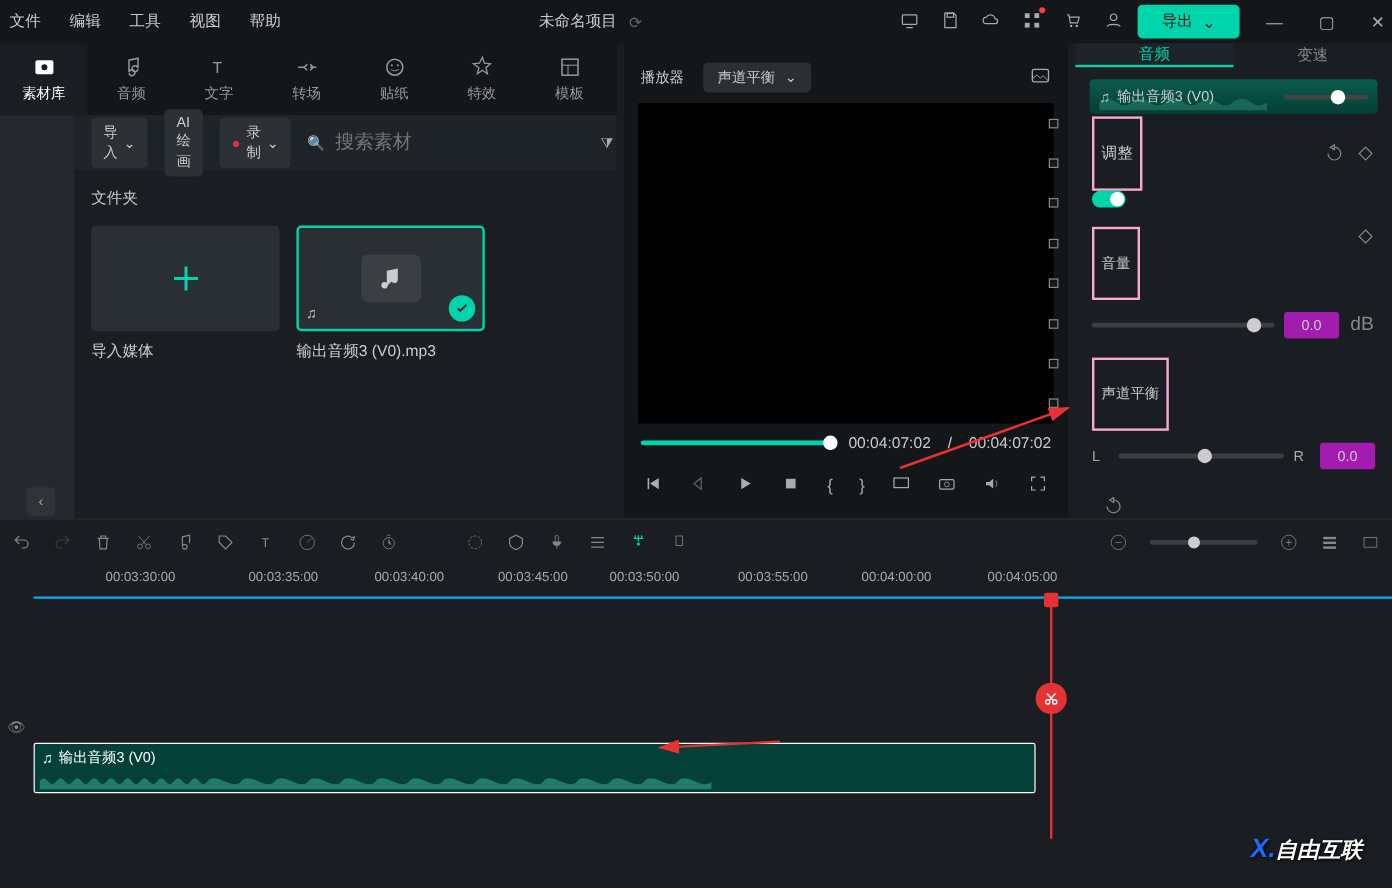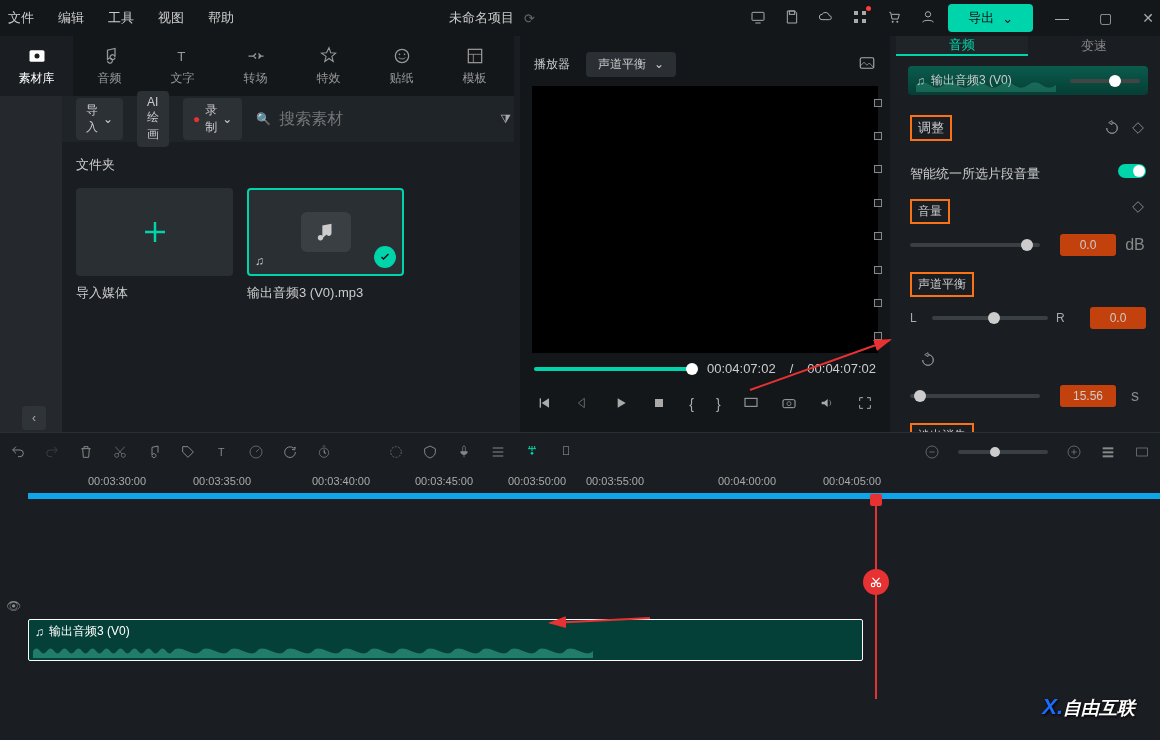--- a/index.html
+++ b/index.html
@@ -61,39 +61,39 @@
 .rp-tabs { height: 44px; display: flex; }
 .rp-tab { flex: 1; display: flex; align-items: center; justify-content: center; font-size: 13px; cursor: pointer; color: #888; }
 .rp-tab.active { color: #00d4aa; border-bottom: 2px solid #00d4aa; background: #1f2428; }
 .clip-chip { margin: 10px 12px; height: 46px; background: linear-gradient(180deg,#0a5c4d,#063d34); border-radius: 4px; padding: 6px 8px; display: flex; align-items: center; gap: 6px; position: relative; }
 .clip-chip .wave { position: absolute; bottom: 3px; left: 8px; right: 8px; height: 14px; opacity: .6; }
 .clip-chip .slider { width: 70px; height: 4px; background: #444; border-radius: 2px; position: relative; margin-left: auto; }
 .clip-chip .slider .knob { position: absolute; left: 55%; top: -4px; width: 12px; height: 12px; background: #fff; border-radius: 50%; }
 .prop-section { padding: 8px 14px; }
 .prop-head { display: flex; align-items: center; height: 30px; }
 .prop-head .title { flex: 1; font-size: 13px; }
-.hl { border: 2px solid #f97316; padding: 2px 6px; display: inline-block; }
+.hl { border: 2px solid #f9a8d4; padding: 20px 6px; display: inline-block; }
 .prop-head svg { width: 16px; height: 16px; fill: #888; margin-left: 10px; cursor: pointer; }
 .toggle { width: 28px; height: 14px; background: #00d4aa; border-radius: 7px; position: relative; cursor: pointer; }
 .toggle .dot { width: 12px; height: 12px; background: #fff; border-radius: 50%; position: absolute; right: 1px; top: 1px; }
 .slider-row { display: flex; align-items: center; gap: 8px; margin-top: 10px; }
 .slider-row .lbl { width: 14px; color: #aaa; font-size: 12px; }
 .track { flex: 1; height: 4px; background: #3a3f44; border-radius: 2px; position: relative; }
 .track .knob { position: absolute; top: -4px; width: 12px; height: 12px; background: #ccc; border-radius: 50%; }
-.valbox { width: 56px; height: 22px; background: #c2410c; border-radius: 3px; display: flex; align-items: center; justify-content: center; font-size: 12px; margin-left: 12px; }
+.valbox { width: 46px; height: 22px; background: #a21caf; border-radius: 3px; display: flex; align-items: center; justify-content: center; font-size: 12px; }
 .unit { width: 22px; color: #888; font-size: 16px; text-align: center; }
 .row-label { font-size: 13px; margin-top: 6px; }
 
 .timeline { position: relative; border-top: 1px solid #2a2f33; }
 .tl-toolbar { height: 38px; display: flex; align-items: center; padding: 0 10px; gap: 18px; }
 .tl-toolbar svg { width: 16px; height: 16px; fill: #888; cursor: pointer; }
 .tl-toolbar .sep { flex: 1; }
 .zoom-track { width: 90px; height: 4px; background: #3a3f44; border-radius: 2px; position: relative; }
 .zoom-track .zk { position: absolute; left: 35%; top: -3px; width: 10px; height: 10px; background: #ccc; border-radius: 50%; }
-.ruler { height: 28px; position: relative; border-bottom: 6px solid #0ea5e9; margin-left: 28px; }
+.ruler { height: 28px; position: relative; border-bottom: 2px solid #0ea5e9; margin-left: 28px; }
 .ruler .tick { position: absolute; top: 4px; font-size: 11px; color: #aaa; }
 .tracks-area { position: relative; height: 200px; margin-left: 28px; }
 .eye-col { position: absolute; left: -22px; top: 100px; color: #888; }
 .audio-clip { position: absolute; top: 120px; left: 0; right: 0; height: 42px; background: #044038; border: 1px solid #fff; border-radius: 2px; padding: 3px 6px; }
 .audio-clip .name { font-size: 12px; color: #fff; display: flex; align-items: center; gap: 5px; }
 .audio-clip .wave { position: absolute; bottom: 2px; left: 4px; right: 4px; height: 14px; }
 .playhead { position: absolute; top: 0; bottom: 0; left: 847px; width: 2px; background: #e63232; }
 .playhead .flag { position: absolute; top: -5px; left: -5px; width: 12px; height: 12px; background: #e63232; border-radius: 2px; }
 .playhead .scissor { position: absolute; top: 70px; left: -12px; width: 26px; height: 26px; background: #e63232; border-radius: 50%; display: flex; align-items: center; justify-content: center; }
 .playhead .scissor svg { width: 14px; height: 14px; fill: #fff; }
@@ -181,32 +181,32 @@
           <span>文字</span>
         </div>
       <div class="rail-item">
           <svg viewBox="0 0 24 24">
             <path d="M3 12h6m6 0h6M9 12l3-3m0 6l-3-3m6-3l3 3-3 3" stroke="#999" fill="none" stroke-width="1.5"></path>
           </svg>
           <span>转场</span>
         </div>
       <div class="rail-item">
           <svg viewBox="0 0 24 24">
-            <path d="M12 2l2 6 6 .5-4.5 4 1.5 6-5-3.5-5 3.5 1.5-6L3 8.5 9 8z" fill="none" stroke="#999" stroke-width="1.3"></path>
-          </svg>
-          <span>特效</span>
-        </div>
-      <div class="rail-item">
-          <svg viewBox="0 0 24 24">
             <circle cx="12" cy="12" r="8" fill="none" stroke="#999" stroke-width="1.5"></circle>
             <circle cx="9" cy="10" r="1" fill="#999"></circle>
             <circle cx="15" cy="10" r="1" fill="#999"></circle>
             <path d="M8 14c2 2 6 2 8 0" stroke="#999" fill="none"></path>
           </svg>
           <span>贴纸</span>
+        </div>
+      <div class="rail-item">
+          <svg viewBox="0 0 24 24">
+            <path d="M12 2l2 6 6 .5-4.5 4 1.5 6-5-3.5-5 3.5 1.5-6L3 8.5 9 8z" fill="none" stroke="#999" stroke-width="1.3"></path>
+          </svg>
+          <span>特效</span>
         </div>
       <div class="rail-item">
           <svg viewBox="0 0 24 24">
             <rect x="4" y="4" width="16" height="16" fill="none" stroke="#999" stroke-width="1.5"></rect>
             <line x1="4" y1="10" x2="20" y2="10" stroke="#999"></line>
             <line x1="10" y1="10" x2="10" y2="20" stroke="#999"></line>
           </svg>
           <span>模板</span>
         </div>
     </div>
@@ -350,21 +350,20 @@
           <span class="title"><span class="hl">调整</span></span>
         <svg viewBox="0 0 24 24">
             <path d="M4 12a8 8 0 108-8v3L7 4l5-3v3a8 8 0 11-8 8" fill="none" stroke="#888" stroke-width="1.5"></path>
           </svg>
         <svg viewBox="0 0 24 24">
             <path d="M12 4l8 8-8 8-8-8z" fill="none" stroke="#888" stroke-width="1.5"></path>
           </svg>
       </div>
     </div>
     <div class="prop-section" style="display:flex;align-items:center">
-      <span class="row-label" style="flex:1">智能统一所选片段音量</span>
       <div class="toggle">
           <div class="dot"></div>
         </div>
     </div>
     <div class="prop-section">
       <span class="hl">音量</span>
       <svg viewBox="0 0 24 24" style="float:right;width:16px;height:16px">
           <path d="M12 4l8 8-8 8-8-8z" fill="none" stroke="#888" stroke-width="1.5"></path>
         </svg>
       <div class="slider-row">
@@ -482,25 +481,25 @@
         <rect x="4" y="5" width="16" height="3" fill="#888"></rect>
         <rect x="4" y="11" width="16" height="3" fill="#888"></rect>
         <rect x="4" y="17" width="16" height="3" fill="#888"></rect>
       </svg>
     <svg viewBox="0 0 24 24">
         <rect x="4" y="6" width="16" height="12" fill="none" stroke="#888"></rect>
       </svg>
   </div>
   <div class="ruler">
     <span class="tick" style="left:60px">00:03:30:00</span>
-    <span class="tick" style="left:165px">00:03:35:00</span>
+    <span class="tick" style="left:179px">00:03:35:00</span>
     <span class="tick" style="left:284px">00:03:40:00</span>
     <span class="tick" style="left:387px">00:03:45:00</span>
     <span class="tick" style="left:480px">00:03:50:00</span>
-    <span class="tick" style="left:558px">00:03:55:00</span>
+    <span class="tick" style="left:587px">00:03:55:00</span>
     <span class="tick" style="left:690px">00:04:00:00</span>
     <span class="tick" style="left:795px">00:04:05:00</span>
   </div>
   <div class="tracks-area">
     <span class="eye-col">👁</span>
     <div class="audio-clip" style="width:835px">
       <div class="name">
           <span>♫</span>
           <span>输出音频3 (V0)</span>
         </div>

